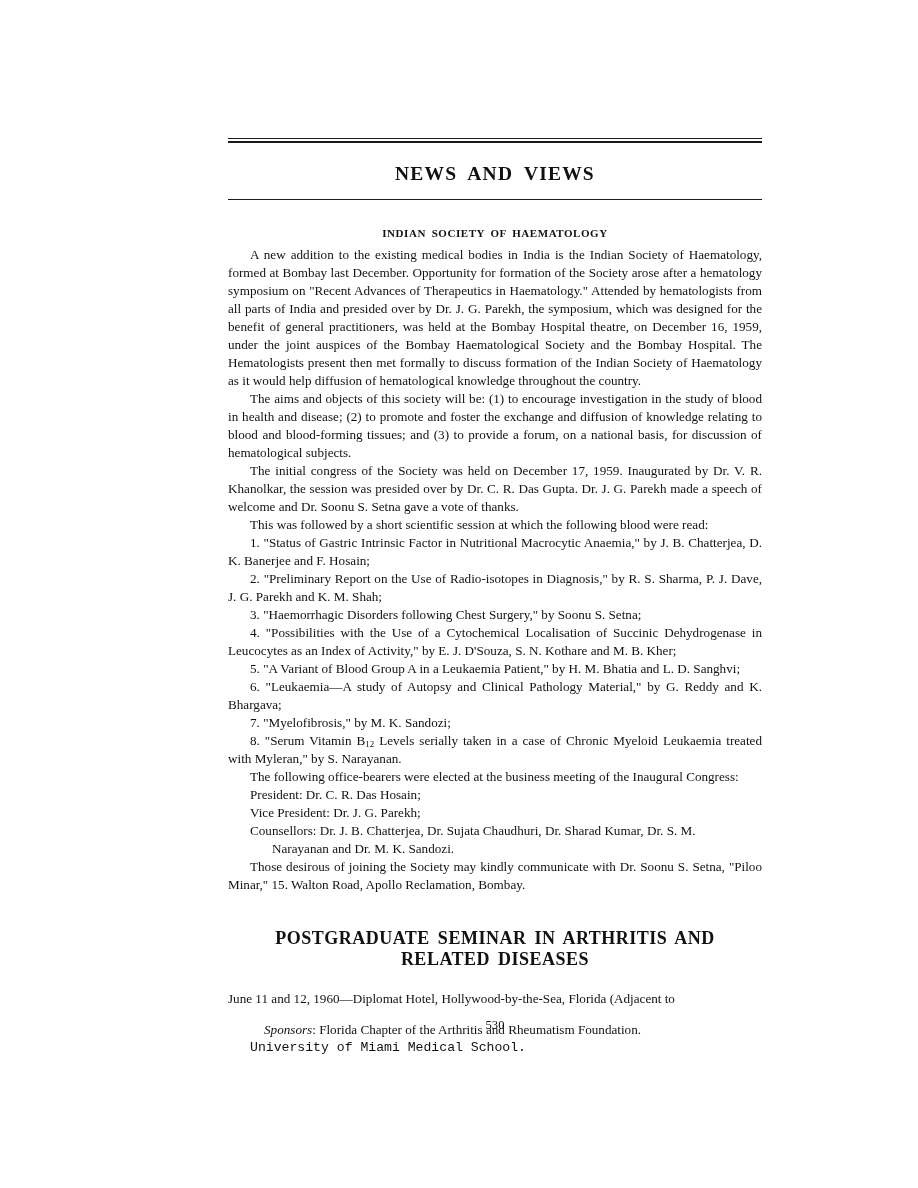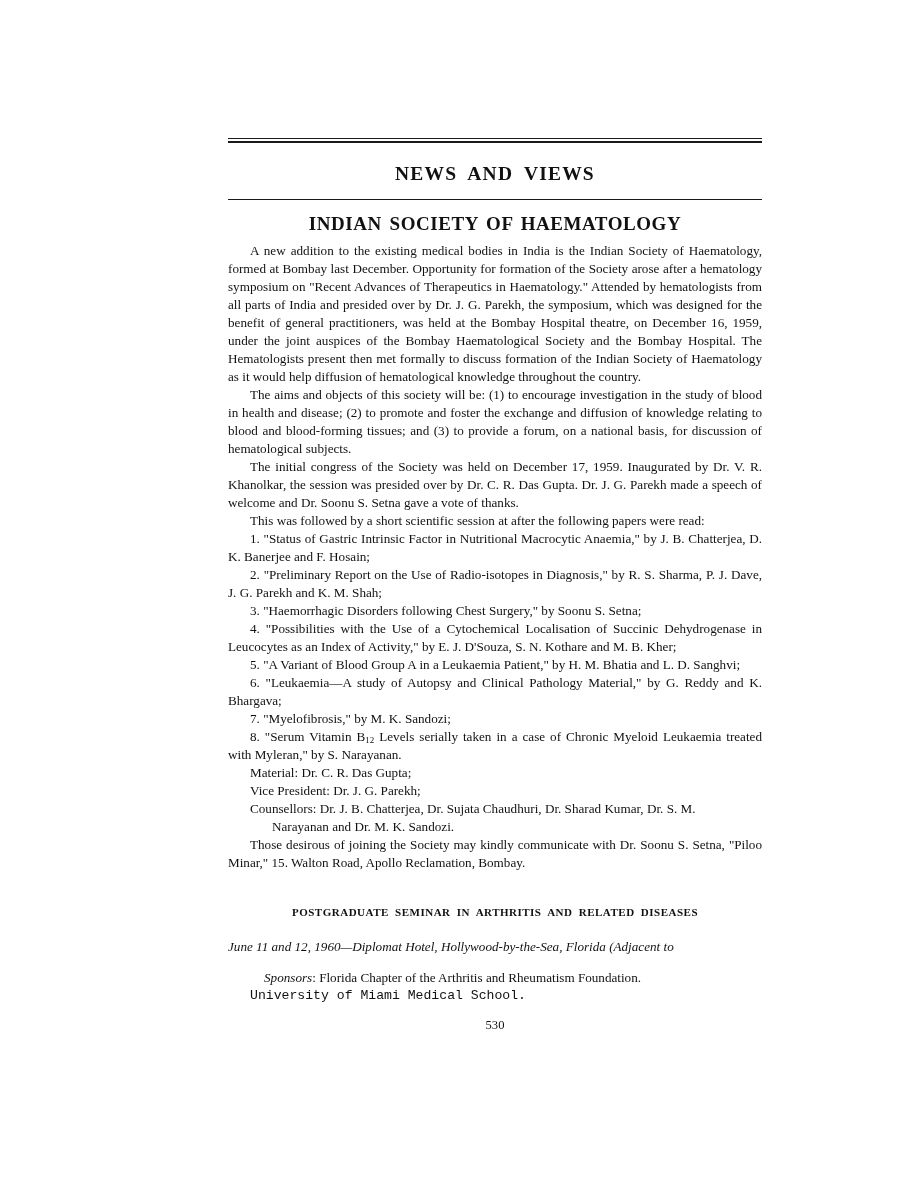--- a/index.html
+++ b/index.html
@@ -51,29 +51,29 @@
     text-align: center;
     font-size: 19.5px;
     font-weight: bold;
     letter-spacing: 1.2px;
     word-spacing: 5px;
     margin-top: 20px;
     margin-bottom: 14px;
   }
   .section-title {
     text-align: center;
-    font-size: 19px;
+    font-size: 11px;
     font-weight: bold;
     letter-spacing: 0.55px;
     word-spacing: 2.5px;
-    margin-top: 13px;
+    margin-top: 27px;
     margin-bottom: 7px;
   }
   .section-title.wide {
-    font-size: 11px;
+    font-size: 18px;
     letter-spacing: 0.5px;
     word-spacing: 3px;
     margin-top: 34px;
     margin-bottom: 10px;
   }
 
   
   p {
     margin: 0;
     font-size: 13.15px;
@@ -95,21 +95,20 @@
     padding-left: 22px;
     text-align: justify;
   }
   p.officer-hang .cont {
     display: block;
     padding-left: 22px;
   }
 
   
   p.event-line {
-    font-style: italic;
     text-indent: 0;
     text-align: justify;
     margin-top: 20px;
   }
   p.event-line .cont {
     display: block;
     padding-left: 42px;
   }
 
   p.sponsors {
@@ -156,34 +155,35 @@
     <div class="rule-single"></div>
 
     <h2 class="section-title">INDIAN SOCIETY OF HAEMATOLOGY</h2>
 
     <p class="indent">A new addition to the existing medical bodies in India is the Indian Society of Haematology, formed at Bombay last December. Opportunity for formation of the Society arose after a hematology symposium on "Recent Advances of Therapeutics in Haematology." Attended by hematologists from all parts of India and presided over by Dr. J. G. Parekh, the symposium, which was designed for the benefit of general practitioners, was held at the Bombay Hospital theatre, on December 16, 1959, under the joint auspices of the Bombay Haematological Society and the Bombay Hospital. The Hematologists present then met formally to discuss formation of the Indian Society of Haematology as it would help diffusion of hematological knowledge throughout the country.</p>
 
     <p class="indent">The aims and objects of this society will be: (1) to encourage investigation in the study of blood in health and disease; (2) to promote and foster the exchange and diffusion of knowledge relating to blood and blood-forming tissues; and (3) to provide a forum, on a national basis, for discussion of hematological subjects.</p>
 
     <p class="indent">The initial congress of the Society was held on December 17, 1959. Inaugurated by Dr. V. R. Khanolkar, the session was presided over by Dr. C. R. Das Gupta. Dr. J. G. Parekh made a speech of welcome and Dr. Soonu S. Setna gave a vote of thanks.</p>
 
-    <p class="indent">This was followed by a short scientific session at after the following papers were read:</p>
+    <p class="indent">This was followed by a short scientific session at which the following blood were read:</p>
 
     <p class="indent">1. "Status of Gastric Intrinsic Factor in Nutritional Macrocytic Anaemia," by J. B. Chatterjea, D. K. Banerjee and F. Hosain;</p>
     <p class="indent">2. "Preliminary Report on the Use of Radio-isotopes in Diagnosis," by R. S. Sharma, P. J. Dave, J. G. Parekh and K. M. Shah;</p>
     <p class="indent">3. "Haemorrhagic Disorders following Chest Surgery," by Soonu S. Setna;</p>
     <p class="indent">4. "Possibilities with the Use of a Cytochemical Localisation of Succinic Dehydrogenase in Leucocytes as an Index of Activity," by E. J. D'Souza, S. N. Kothare and M. B. Kher;</p>
     <p class="indent">5. "A Variant of Blood Group A in a Leukaemia Patient," by H. M. Bhatia and L. D. Sanghvi;</p>
     <p class="indent">6. "Leukaemia—A study of Autopsy and Clinical Pathology Material," by G. Reddy and K. Bhargava;</p>
     <p class="indent">7. "Myelofibrosis," by M. K. Sandozi;</p>
 
     <p class="indent"><span>8. "Serum Vitamin B</span><sub>12</sub><span> Levels serially taken in a case of Chronic Myeloid Leukaemia treated with Myleran," by S. Narayanan.</span></p>
 
+    <p class="indent">The following office-bearers were elected at the business meeting of the Inaugural Congress:</p>
 
-    <p class="officer">Material: Dr. C. R. Das Gupta;</p>
+    <p class="officer">President: Dr. C. R. Das Hosain;</p>
     <p class="officer">Vice President: Dr. J. G. Parekh;</p>
 
     <p class="officer-hang"><span>Counsellors: Dr. J. B. Chatterjea, Dr. Sujata Chaudhuri, Dr. Sharad Kumar, Dr. S. M.</span><span class="cont">Narayanan and Dr. M. K. Sandozi.</span></p>
 
     <p class="indent">Those desirous of joining the Society may kindly communicate with Dr. Soonu S. Setna, "Piloo Minar," 15. Walton Road, Apollo Reclamation, Bombay.</p>
 
     <h2 class="section-title wide">POSTGRADUATE SEMINAR IN ARTHRITIS AND RELATED DISEASES</h2>
 
     <p class="event-line"><span>June 11 and 12, 1960—Diplomat Hotel, Hollywood-by-the-Sea, Florida (Adjacent to</span></p>
 

